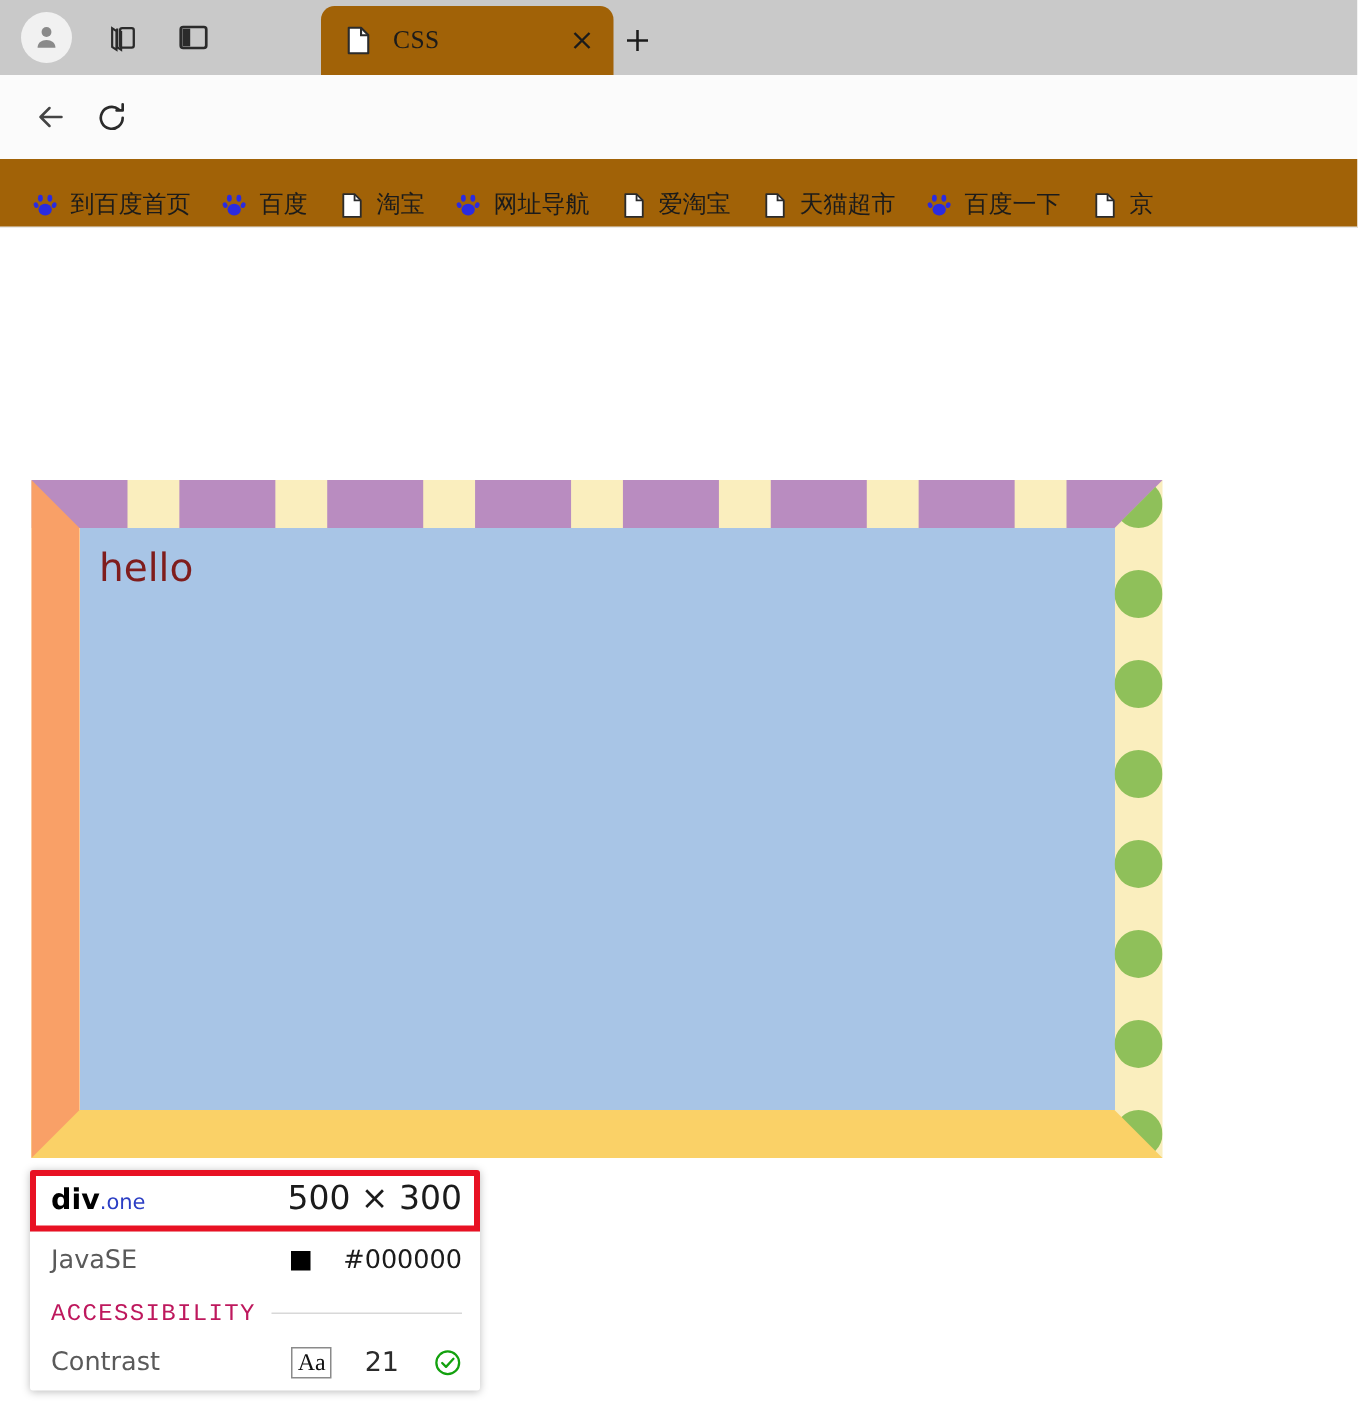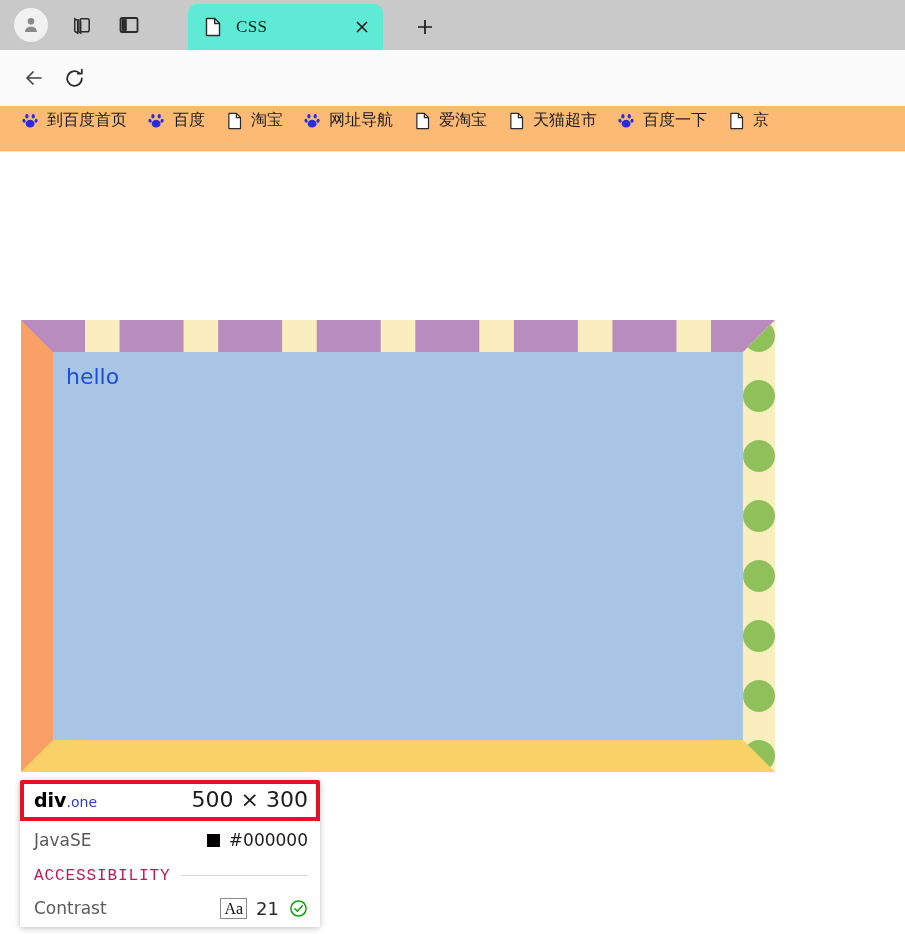--- a/index.html
+++ b/index.html
@@ -32,23 +32,23 @@
     width: 34px; height: 34px;
     border-radius: 50%;
     background: #f1f1f1;
     display: flex; align-items: center; justify-content: center;
     cursor: pointer;
   }
   .icon-btn { width: 30px; height: 30px; display:flex; align-items:center; justify-content:center; cursor:pointer; }
 
   .tab {
     position: absolute;
-    left: 188px; bottom: 0;
+    left: 214px; bottom: 0;
     width: 195px; height: 46px;
-    background: #5eead4;
+    background: #a16207;
     border-radius: 9px 9px 0 0;
     display: flex; align-items: center;
     padding: 0 10px 0 16px;
     cursor: pointer;
   }
   .tab-fav { width:20px; height:20px; flex:0 0 20px; display:flex; align-items:center; }
   .tab-title {
     font-size: 17px; color:#1b1b1b; margin-left: 12px; flex:1;
     font-family:"Liberation Serif", "DejaVu Serif", serif;
     letter-spacing:.3px;
@@ -87,23 +87,23 @@
   }
   .omni-sep { width:1px; height:20px; background:#c6c6c6; margin:0 14px; }
   .omni-url {
     font-size:19px; color:#1b1b1b;
     font-family:"Liberation Sans", sans-serif;
     white-space:nowrap; overflow:hidden;
   }
 
   .bookmarks {
     height: 46px;
-    background:#fdba74;
+    background:#a16207;
     display:flex;
-    align-items:flex-start;
+    align-items:flex-end;
     padding-left: 14px;
     gap: 6px;
     overflow: hidden;
     border-bottom: 1px solid #eaeaea;
   }
   .bm {
     display:flex; align-items:center; gap:7px;
     padding: 4px 7px; border-radius:5px; cursor:pointer;
     white-space:nowrap;
   }
@@ -136,22 +136,22 @@
     overflow: visible;
   }
   
   .box-wrap {
     position:absolute;
     left:21px; top:168px;
     width:754px; height:452px;
     background:#faeebe;
   }
   .box-text {
-    font-size: 22px;
-    color: #1d4ed8;
+    font-size: 26px;
+    color: #7f1d1d;
     font-family:"DejaVu Sans", sans-serif;
     line-height: 1;
     padding: 14px 0 0 13px;
   }
 
   
   .inspect-tip {
     position:absolute;
     left: 20px;
     top: 628px;
@@ -170,21 +170,21 @@
   .tag-name { font-size:19px; font-weight:bold; color:#000000; }
   .tag-class { font-size:14px; font-weight:normal; color:#2b3ec4;text-align:right; }
   .tip-dims { font-size:22px; color:#1b1b1b; }
   .tip-rows { padding: 5px 12px 3px 14px; }
   .tip-row {
     display:flex; align-items:center; justify-content:space-between;
     font-size:17px; color:#555; padding: 2px 0;
     line-height: 1.45;
   }
   .tip-row .k { color:#5a5a5a; }
-  .tip-row .v { color:#1b1b1b; display:flex; align-items:center; gap:9px; }
+  .tip-row .v { color:#1b1b1b; display:flex; align-items:center; gap:22px; }
   .swatch { width:13px; height:13px; background:#000; display:inline-block; }
   .a11y-head {
     display:flex; align-items:center; gap:10px;
     padding: 9px 12px 4px 14px;
   }
   .a11y-title { font-size:16px; letter-spacing:.9px; color:#be185d;font-family:Liberation Mono, monospace; }
   .a11y-line { flex:1; height:1px; background:#d8d8d8; }
   .aa-box {
     border:1px solid #8a8a8a; font-size:16px; color:#111;
     padding: 0 3px; line-height:1.22; background:#fff;

